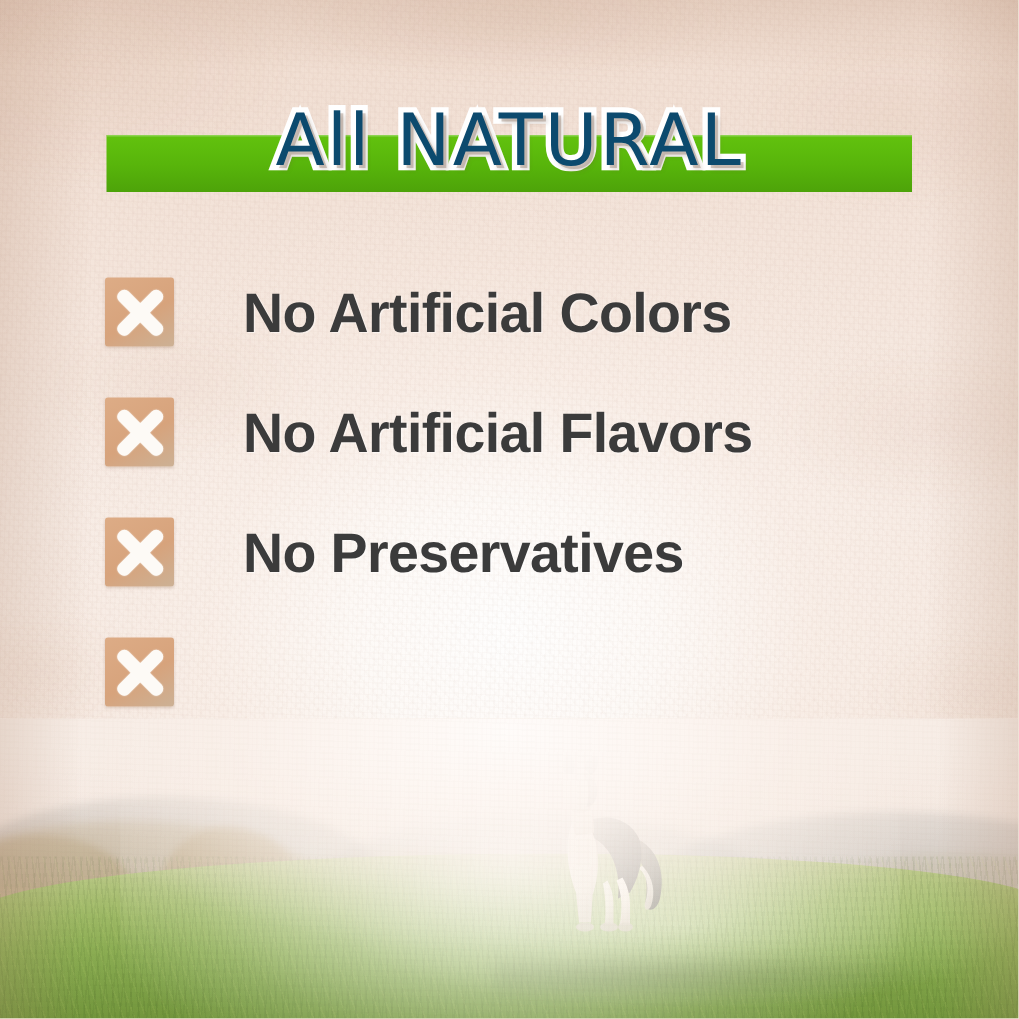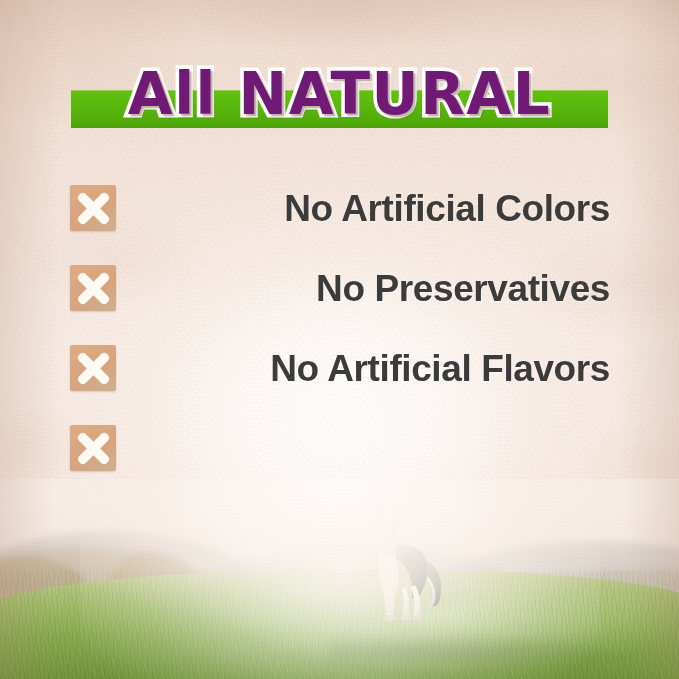--- a/index.html
+++ b/index.html
@@ -94,45 +94,44 @@
   .headline-bar {
     position:absolute;
     left:71px; width:537px;
     top:34px; height:38px;
     background:linear-gradient(180deg,#62c20e 0%,#58b50b 52%,#4da309 100%);
     box-shadow:0 1px 0 rgba(255,255,255,0.28) inset;
   }
   .headline-text {
     position:relative;
     font-family:"DejaVu Sans", sans-serif;
-    font-weight:bold;
-    font-size:58px;
+    font-weight:normal;
+    font-size:48px;
     letter-spacing:1.5px;
     line-height:1;
-    color:#701a75;
+    color:#0c4a6e;
     white-space:nowrap;
     -webkit-text-stroke:7px #ffffff;
     paint-order:stroke fill;
     text-shadow:
       2px 2px 0 rgba(120,90,70,0.30),
       3px 3px 3px rgba(110,80,62,0.22);
     transform:translateY(-1px);
   }
 
   
   .claims {
     position:absolute;
     left:70px; top:168px;
     width:540px;
   }
   .claim-row {
     display:flex;
     align-items:center;
     height:80px;
-    justify-content:space-between;
   }
   .x-badge {
     position:relative;
     flex:0 0 auto;
     width:46px; height:46px;
     background:linear-gradient(150deg,#ddac86 0%,#d7a37c 55%,#ccb195 100%);
     border-radius:2px;
     box-shadow:0 1px 2px rgba(140,100,75,0.25);
   }
   .x-badge::before,
@@ -345,26 +344,26 @@
 
   <div class="claims">
 
     <div class="claim-row">
       <div class="x-badge"></div>
       <div class="claim-label">No Artificial Colors</div>
     </div>
 
     <div class="claim-row">
       <div class="x-badge"></div>
-      <div class="claim-label">No Preservatives</div>
+      <div class="claim-label">No Artificial Flavors</div>
     </div>
 
     <div class="claim-row">
       <div class="x-badge"></div>
-      <div class="claim-label">No Artificial Flavors</div>
+      <div class="claim-label">No Preservatives</div>
     </div>
 
     <div class="claim-row">
       <div class="x-badge"></div>
     </div>
 
   </div>
 
   <div class="photo">
     <div class="photo-sky"></div>

